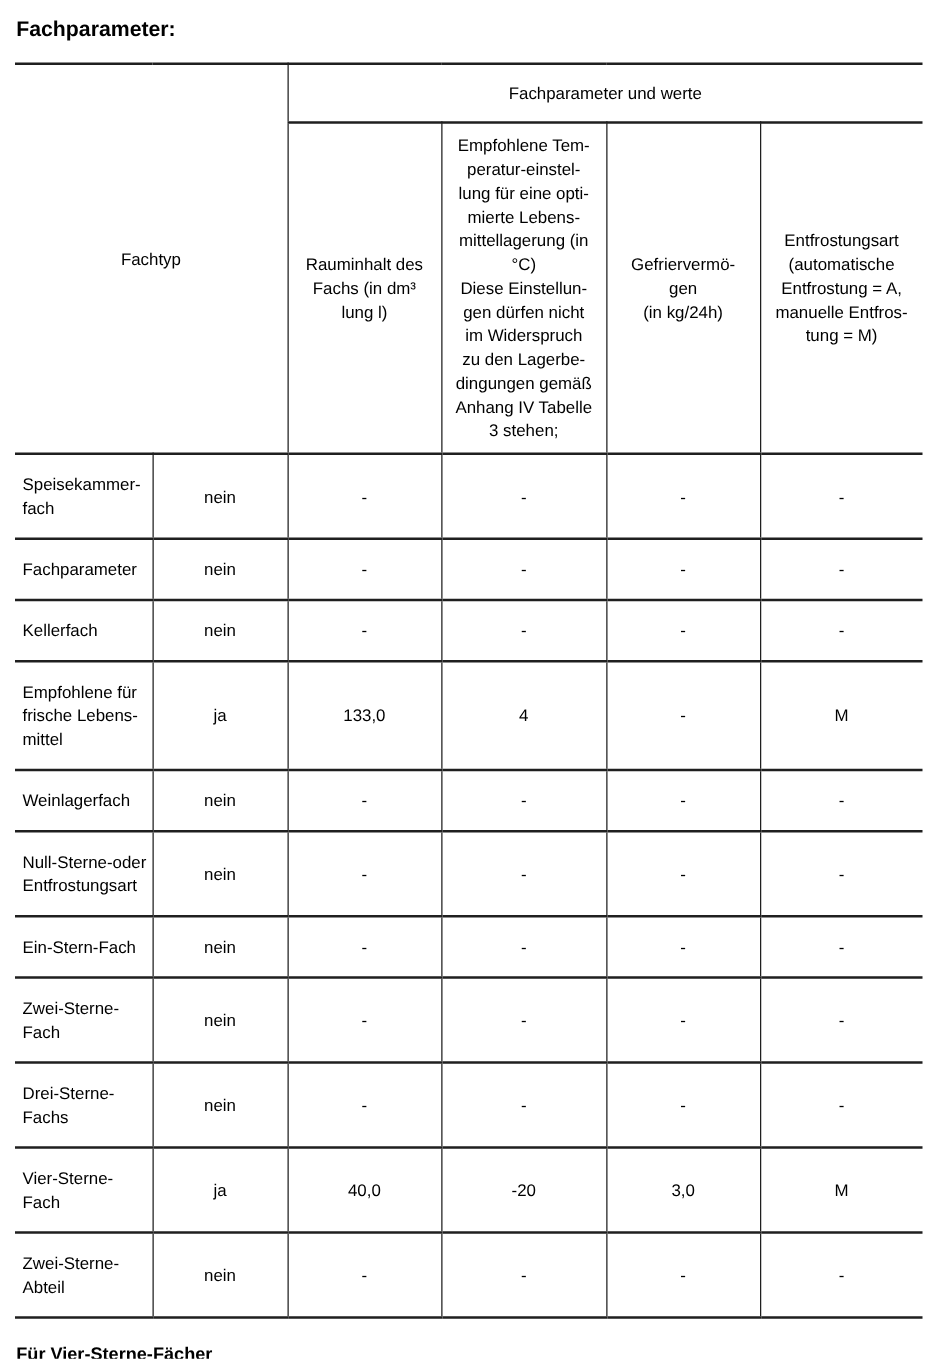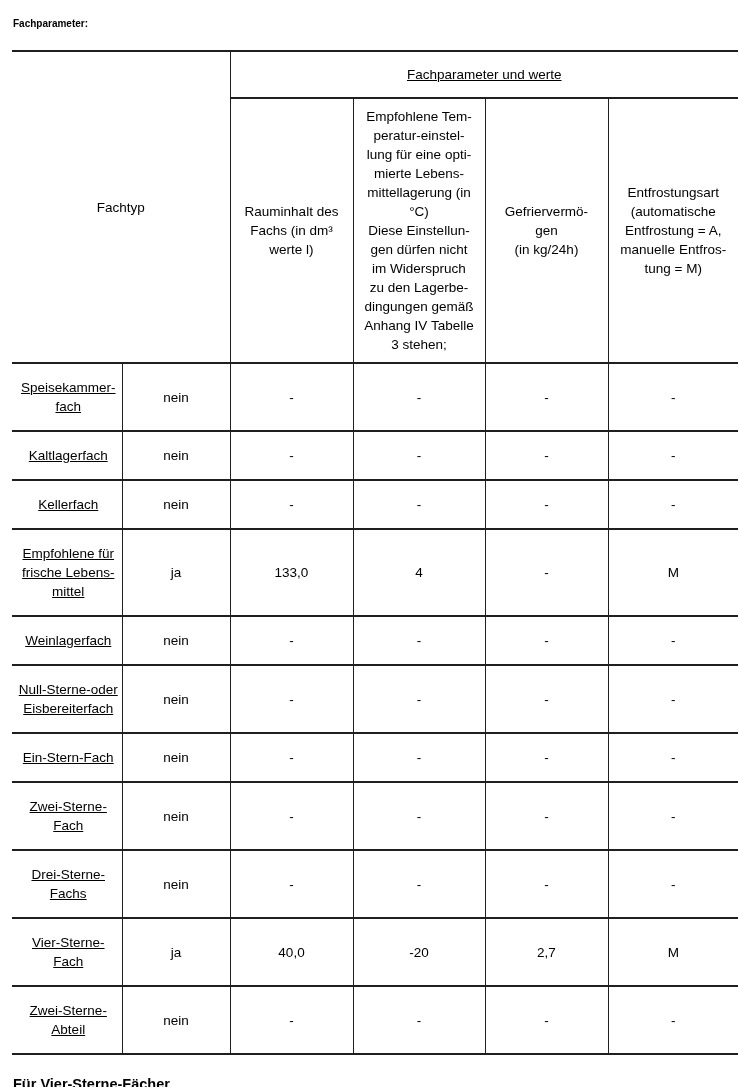--- a/index.html
+++ b/index.html
@@ -5,21 +5,21 @@
   * { box-sizing: border-box; margin: 0; padding: 0; }
   html, body {
     width: 740px; height: 1087px;
     background: #ffffff;
     color: #000000;
     font-family: "Liberation Sans", sans-serif;
     overflow: hidden;
   }
   .doc-title {
     margin: 14px 0 0 13px;
-    font-size: 10px;
+    font-size: 17px;
     line-height: 19px;
     font-weight: 700;
   }
   table.fach-table {
     margin: 17px 0 0 12px;
     width: 726px;
     border-collapse: collapse;
     table-layout: fixed;
     border-top: 2px solid #1f1f1f;
   }
@@ -27,27 +27,26 @@
     border-bottom: 2px solid #1f1f1f;
     font-weight: 400;
     font-size: 13.5px;
     line-height: 19px;
     text-align: center;
     vertical-align: middle;
     white-space: pre-line;
     padding: 14px 4px;
   }
   .fach-table .vline { border-left: 1.5px solid #1f1f1f; }
-  .fach-table th.group-header { padding: 13px 4px; text-decoration: underline; }
+  .fach-table th.group-header { padding: 13px 4px; }
   .fach-table th.col-header  { padding: 8px 4px; }
   .fach-table td.name, .fach-table th.name {
-    text-align: center;
+    text-align: left;
     padding-left: 6px;
     padding-right: 3px;
-    text-decoration: underline;
   }
   .footer-heading {
     margin: 20px 0 0 13px;
     font-size: 14.5px;
     line-height: 19px;
     font-weight: 700;
   }
 </style>
 </head>
 <body>
@@ -64,21 +63,21 @@
     <col style="width:130px">
   </colgroup>
   <thead>
     <tr>
       <th colspan="2" rowspan="2">Fachtyp</th>
       <th colspan="4" class="vline group-header">Fachparameter und werte</th>
     </tr>
     <tr>
       <th class="vline col-header">Rauminhalt des
 Fachs (in dm³
-werte l)</th>
+lung l)</th>
       <th class="vline col-header">Empfohlene Tem-
 peratur-einstel-
 lung für eine opti-
 mierte Lebens-
 mittellagerung (in
 °C)
 Diese Einstellun-
 gen dürfen nicht
 im Widerspruch
 zu den Lagerbe-
@@ -99,21 +98,21 @@
       <tr>
         <td class="name">Speisekammer-
 fach</td>
         <td class="vline">nein</td>
         <td class="vline">-</td>
         <td class="vline">-</td>
         <td class="vline">-</td>
         <td class="vline">-</td>
       </tr>
       <tr>
-        <td class="name">Kaltlagerfach</td>
+        <td class="name">Fachparameter</td>
         <td class="vline">nein</td>
         <td class="vline">-</td>
         <td class="vline">-</td>
         <td class="vline">-</td>
         <td class="vline">-</td>
       </tr>
       <tr>
         <td class="name">Kellerfach</td>
         <td class="vline">nein</td>
         <td class="vline">-</td>
@@ -134,21 +133,21 @@
       <tr>
         <td class="name">Weinlagerfach</td>
         <td class="vline">nein</td>
         <td class="vline">-</td>
         <td class="vline">-</td>
         <td class="vline">-</td>
         <td class="vline">-</td>
       </tr>
       <tr>
         <td class="name">Null-Sterne-oder
-Eisbereiterfach</td>
+Entfrostungsart</td>
         <td class="vline">nein</td>
         <td class="vline">-</td>
         <td class="vline">-</td>
         <td class="vline">-</td>
         <td class="vline">-</td>
       </tr>
       <tr>
         <td class="name">Ein-Stern-Fach</td>
         <td class="vline">nein</td>
         <td class="vline">-</td>
@@ -172,21 +171,21 @@
         <td class="vline">-</td>
         <td class="vline">-</td>
         <td class="vline">-</td>
         <td class="vline">-</td>
       </tr>
       <tr>
         <td class="name">Vier-Sterne-Fach</td>
         <td class="vline">ja</td>
         <td class="vline">40,0</td>
         <td class="vline">-20</td>
-        <td class="vline">2,7</td>
+        <td class="vline">3,0</td>
         <td class="vline">M</td>
       </tr>
       <tr>
         <td class="name">Zwei-Sterne-
 Abteil</td>
         <td class="vline">nein</td>
         <td class="vline">-</td>
         <td class="vline">-</td>
         <td class="vline">-</td>
         <td class="vline">-</td>

